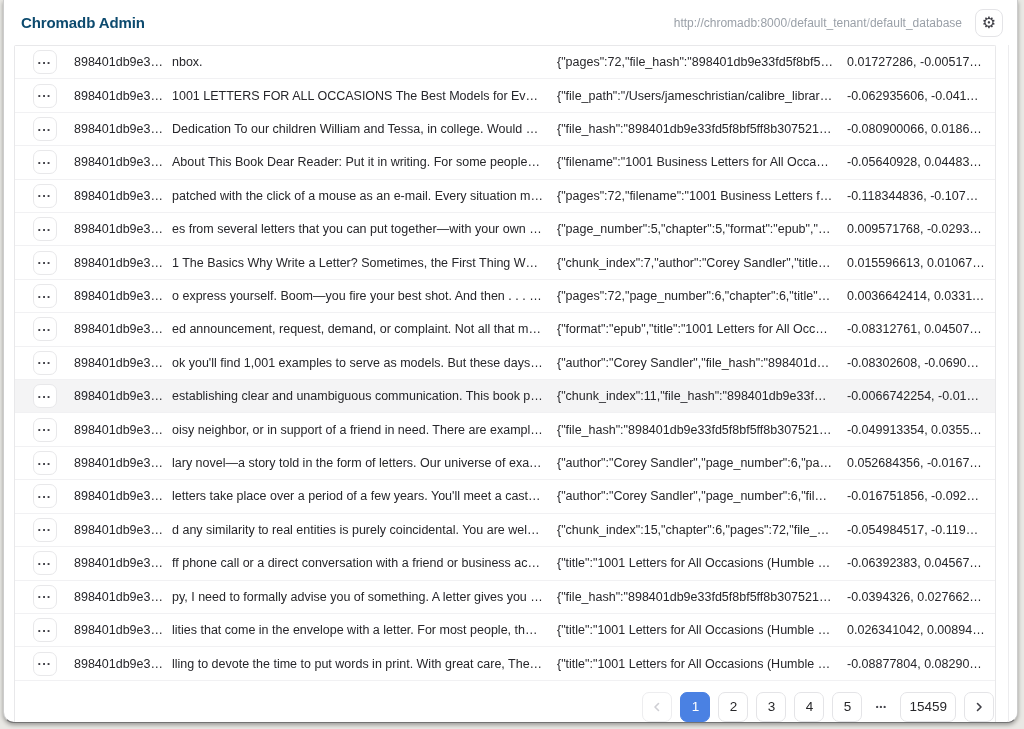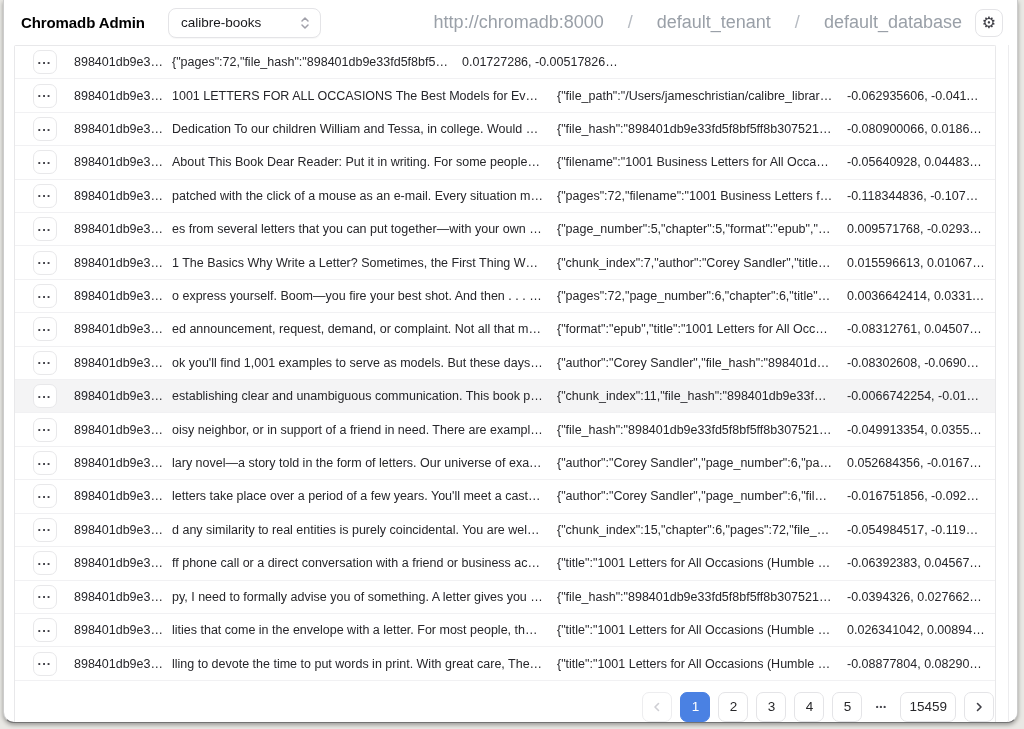--- a/index.html
+++ b/index.html
@@ -18,32 +18,32 @@
     border-bottom: 1px solid rgba(0,0,0,0.55);
     border-radius: 0 0 11px 11px;
     box-shadow: 0 2px 4px rgba(0,0,0,0.35);
     overflow: hidden;
   }
   
   .hdr {
     height: 45px; display: flex; align-items: center;
     padding: 0 14px 0 17px; background:#fff;
   }
-  .app-title { font-size: 15px; font-weight: 700; color: #000000; letter-spacing: -0.1px; }
+  .app-title { font-size: 15px; font-weight: 700; color: #0c4a6e; letter-spacing: -0.1px; }
   .collection-select {
     margin-left: 23px; width: 153px; height: 30px;
     border: 1px solid #e4e4e7; border-radius: 8px;
     display: flex; align-items: center; justify-content: space-between;
     padding: 0 10px 0 12px; background: #fff; cursor: pointer;
     box-shadow: 0 1px 1px rgba(0,0,0,0.03);
   }
   .collection-select .val { font-size: 13.5px; color: #18181b; }
   .breadcrumb {
-    margin-left: auto; display: flex; gap: 24px;
-    font-size: 18px; color: #9aa0a8; white-space: nowrap;
+    margin-left: auto; display: flex; gap: 0;
+    font-size: 12px; color: #9aa0a8; white-space: nowrap;
   }
   .breadcrumb .sep { color: #b6bbc2; }
   .gear-btn {
     margin-left: 13px; width: 28px; height: 28px; flex: 0 0 auto;
     border: 1px solid #e4e4e7; border-radius: 8px; background: #fff;
     display: flex; align-items: center; justify-content: center;
     font-size: 16px; color: #3f3f46; cursor: pointer; line-height: 1;
   }
   
   .card {
@@ -95,27 +95,20 @@
   }
 </style>
 </head>
 <body>
 
 <div class="window">
 
   <header class="hdr">
     <div class="app-title">Chromadb Admin</div>
 
-    <div class="collection-select">
-      <span class="val">calibre-books</span>
-      <svg width="10" height="16" viewBox="0 0 10 16" fill="none">
-        <path d="M2 6 L5 3 L8 6" stroke="#a1a1aa" stroke-width="1.5" stroke-linecap="round" stroke-linejoin="round"></path>
-        <path d="M2 10 L5 13 L8 10" stroke="#a1a1aa" stroke-width="1.5" stroke-linecap="round" stroke-linejoin="round"></path>
-      </svg>
-    </div>
 
     <div class="breadcrumb">
       <span>http://chromadb:8000</span>
       <span class="sep">/</span>
       <span>default_tenant</span>
       <span class="sep">/</span>
       <span>default_database</span>
     </div>
 
     <button class="gear-btn">
@@ -125,20 +118,21 @@
 
   <div class="card">
     <div id="rows">
   <div class="row">
     <div class="cell-actions">
       <button class="more-btn">
               <span>...</span>
             </button>
     </div>
     <div class="cell cell-id">898401db9e3…</div>
+    <div class="cell cell-doc">nbox.</div>
     <div class="cell cell-meta">{"pages":72,"file_hash":"898401db9e33fd5f8bf5ff8b…</div>
     <div class="cell cell-emb">0.01727286, -0.00517826…</div>
   </div>
 
   <div class="row">
     <div class="cell-actions">
       <button class="more-btn">
               <span>...</span>
             </button>
     </div>

